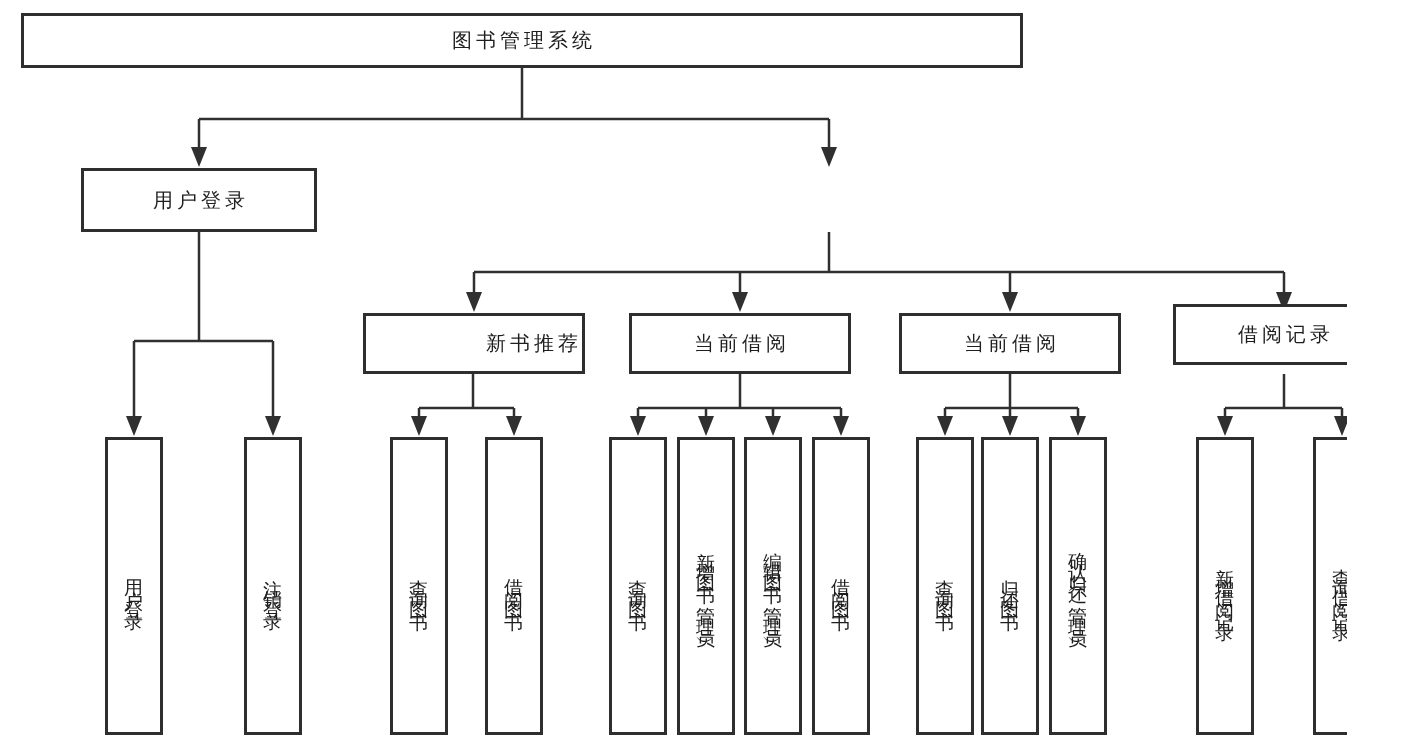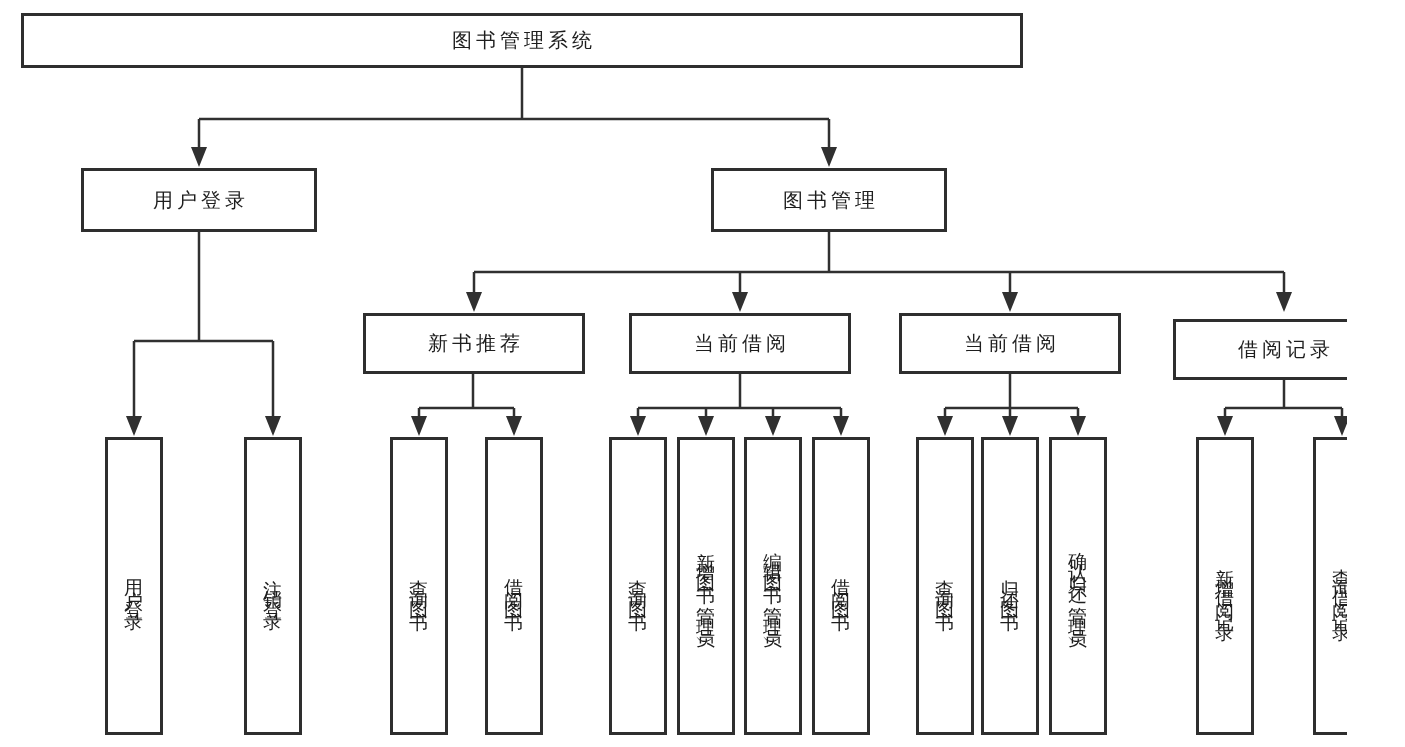--- a/index.html
+++ b/index.html
@@ -97,34 +97,31 @@
     </g>
   </svg>
 
   <div class="node" style="left:21px; top:13px; width:1002px; height:55px;">
     <span class="hlabel">图书管理系统</span>
   </div>
 
   <div class="node" style="left:81px; top:168px; width:236px; height:64px;">
     <span class="hlabel">用户登录</span>
   </div>
-  <div class="node" style="left:711px; top:168px; width:236px; height:64px;">
-    <span class="hlabel">图书管理</span>
-  </div>
 
-  <div class="node" style="left:363px; top:313px; width:222px; height:61px;">
+  <div class="node" style="left:363px; top:313px; width:222px; height:61px;justify-content:flex-end;">
     <span class="hlabel">新书推荐</span>
   </div>
   <div class="node" style="left:629px; top:313px; width:222px; height:61px;">
     <span class="hlabel">当前借阅</span>
   </div>
   <div class="node" style="left:899px; top:313px; width:222px; height:61px;">
     <span class="hlabel">当前借阅</span>
   </div>
-  <div class="node" style="left:1173px; top:319px; width:222px; height:61px;">
+  <div class="node" style="left:1173px; top:304px; width:222px; height:61px;">
     <span class="hlabel">借阅记录</span>
   </div>
 
   <div class="node leaf" style="left:105px; top:437px; width:58px; height:298px;">
     <span class="vlabel">用户登录</span>
   </div>
   <div class="node leaf" style="left:244px; top:437px; width:58px; height:298px;">
     <span class="vlabel">注销登录</span>
   </div>
 

